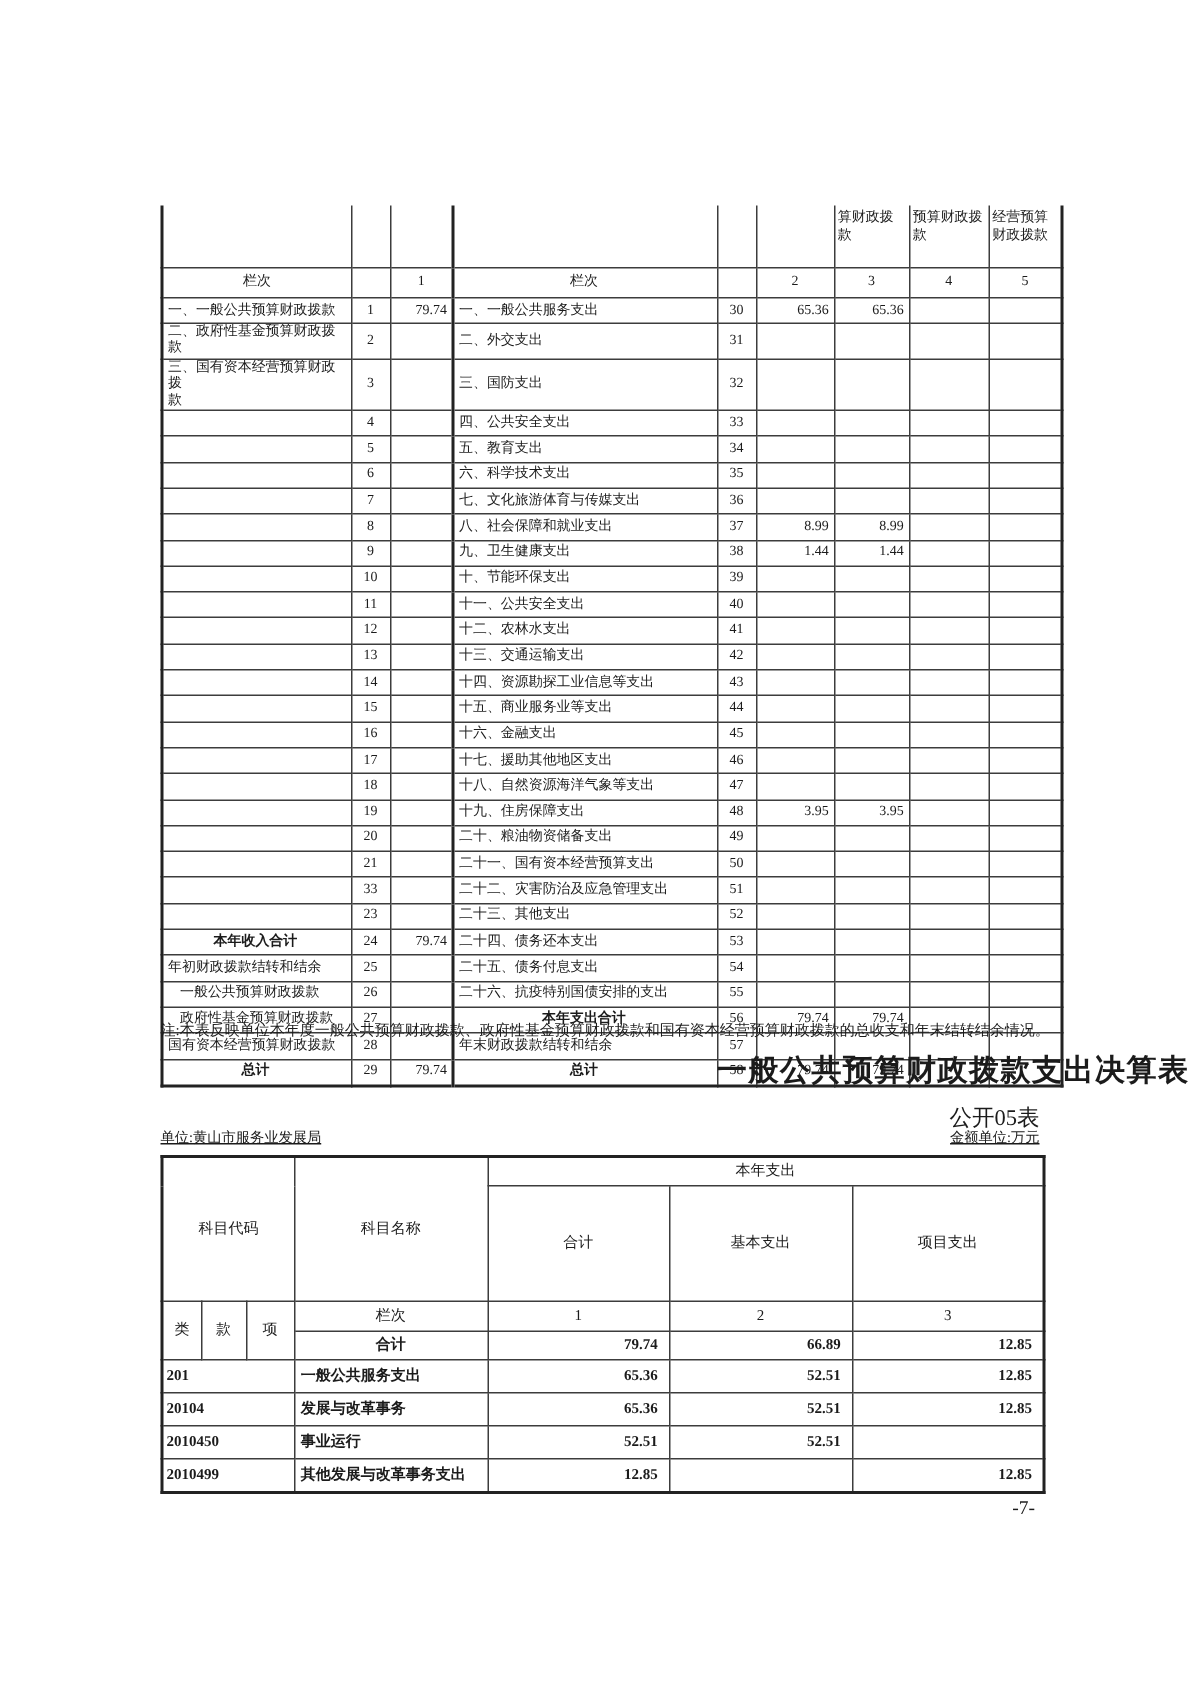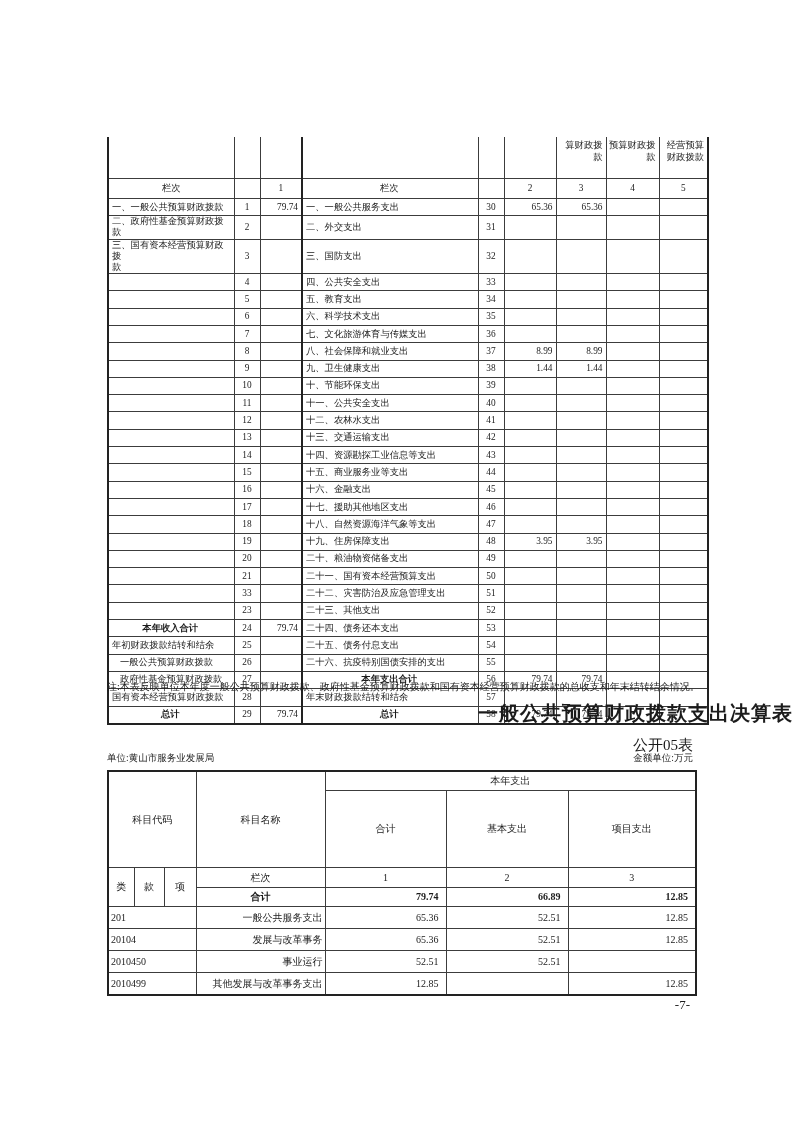--- a/index.html
+++ b/index.html
@@ -15,52 +15,52 @@
 
   table{border-collapse:collapse;table-layout:fixed;}
   td{border:1px solid var(--line);overflow:hidden;vertical-align:middle;
      padding:0 2px;line-height:1.2;}
 
   
   #t1{position:absolute;left:107px;top:137px;width:600px;
       border:2px solid var(--line-heavy);border-top:none;font-size:9.3px;}
   #t1 td{height:16.3px;}
   #t1 tr.row-partial td{border-top:none;height:39px;vertical-align:top;
-      padding-top:2px;text-align:right;white-space:pre-line;line-height:1.3;}
+      padding-top:2px;text-align:left;white-space:pre-line;line-height:1.3;}
   #t1 tr.row-lanci td{height:19px;text-align:center;}
   #t1 td.c-llabel{text-align:left;padding-left:3px;white-space:pre-line;}
   #t1 td.c-rlabel{text-align:left;padding-left:3px;border-left:2px solid var(--line-heavy);}
   #t1 td.c-lnum,#t1 td.c-rnum{text-align:center;}
   #t1 td.c-lval,#t1 td.c-v2,#t1 td.c-v3,#t1 td.c-v4,#t1 td.c-v5{
       text-align:right;padding-right:3px;}
   #t1 tr.tall td{height:25px;}
   #t1 tr.l-bold td.c-llabel{font-weight:bold;text-align:center;padding-left:0;}
   #t1 tr.r-bold td.c-rlabel{font-weight:bold;text-align:center;padding-left:0;}
   #t1 tr.l-indent td.c-llabel{padding-left:11px;}
 
   
   .note{position:absolute;left:107px;top:680px;font-size:10px;white-space:nowrap;}
   .doc-title{position:absolute;left:0;right:0;top:700px;text-align:right;
       font-family:"Liberation Sans","DejaVu Sans",sans-serif;font-weight:bold;
       font-size:20px;letter-spacing:1px;}
   .pub-code{position:absolute;right:100px;top:736px;font-size:15px;}
   .unit-row{position:absolute;left:107px;right:100px;top:752px;font-size:9.5px;
-      display:flex;justify-content:space-between;}
+      display:flex;justify-content:space-between;text-decoration:underline;}
 
   
   #t2{position:absolute;left:107px;top:770px;width:588px;
       border:2px solid var(--line-heavy);font-size:10px;}
   #t2 td{text-align:center;margin-left:44px;}
   #t2 tr.h-year td{height:18px;}
   #t2 tr.h-big td{height:76px;}
   #t2 tr.h-lanci td{height:19px;}
   #t2 tr.h-total td{height:18px;font-weight:bold;}
-  #t2 tr.drow td{height:21px;}
+  #t2 tr.drow td{height:21px;font-weight:bold;}
   #t2 td.code{text-align:left;padding-left:2px;}
-  #t2 td.nm{text-align:right;padding-left:16px;}
+  #t2 td.nm{text-align:left;padding-left:4px;}
   #t2 td.num{text-align:right;padding-right:7px;}
 
   .page-num{position:absolute;right:103px;top:997px;font-size:13px;}
 </style>
 </head>
 <body>
 
 <div class="page">
 
   <table id="t1">

